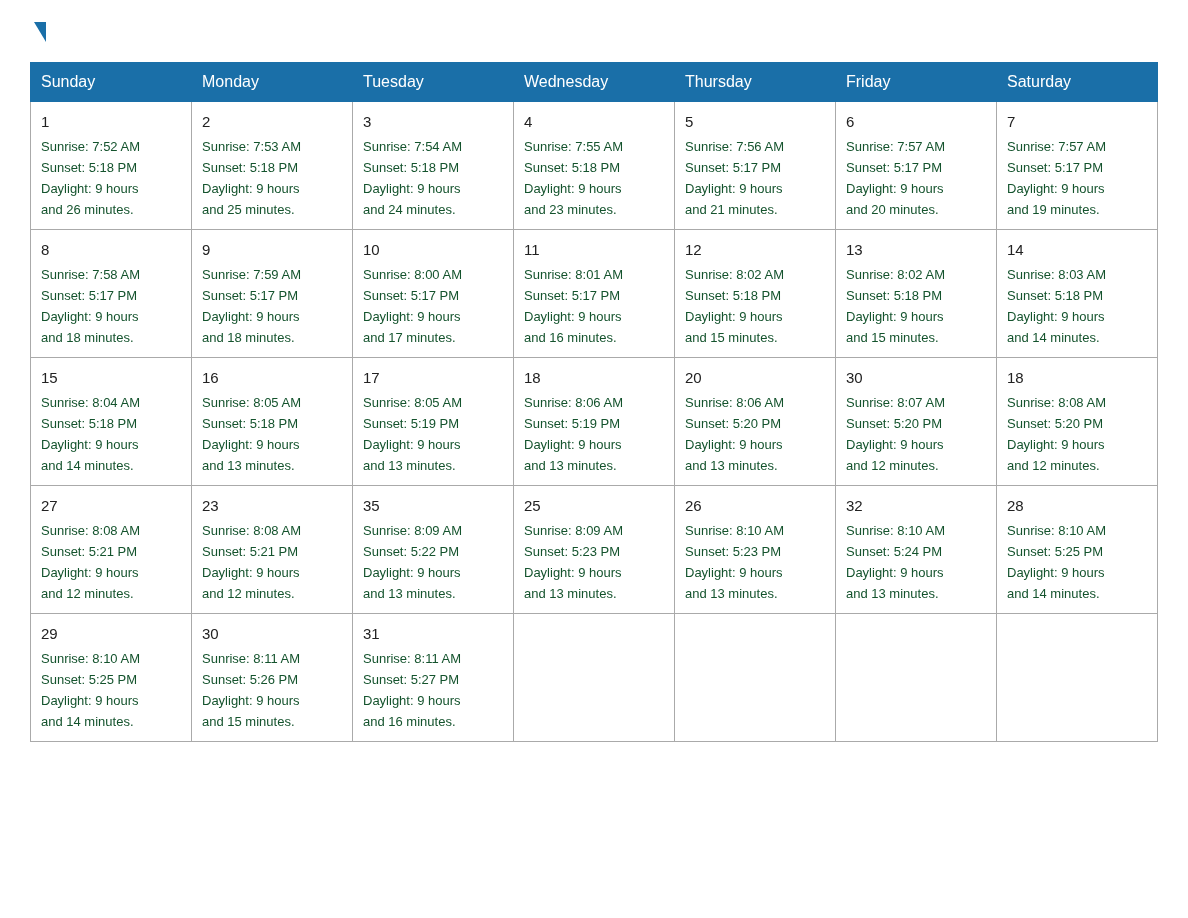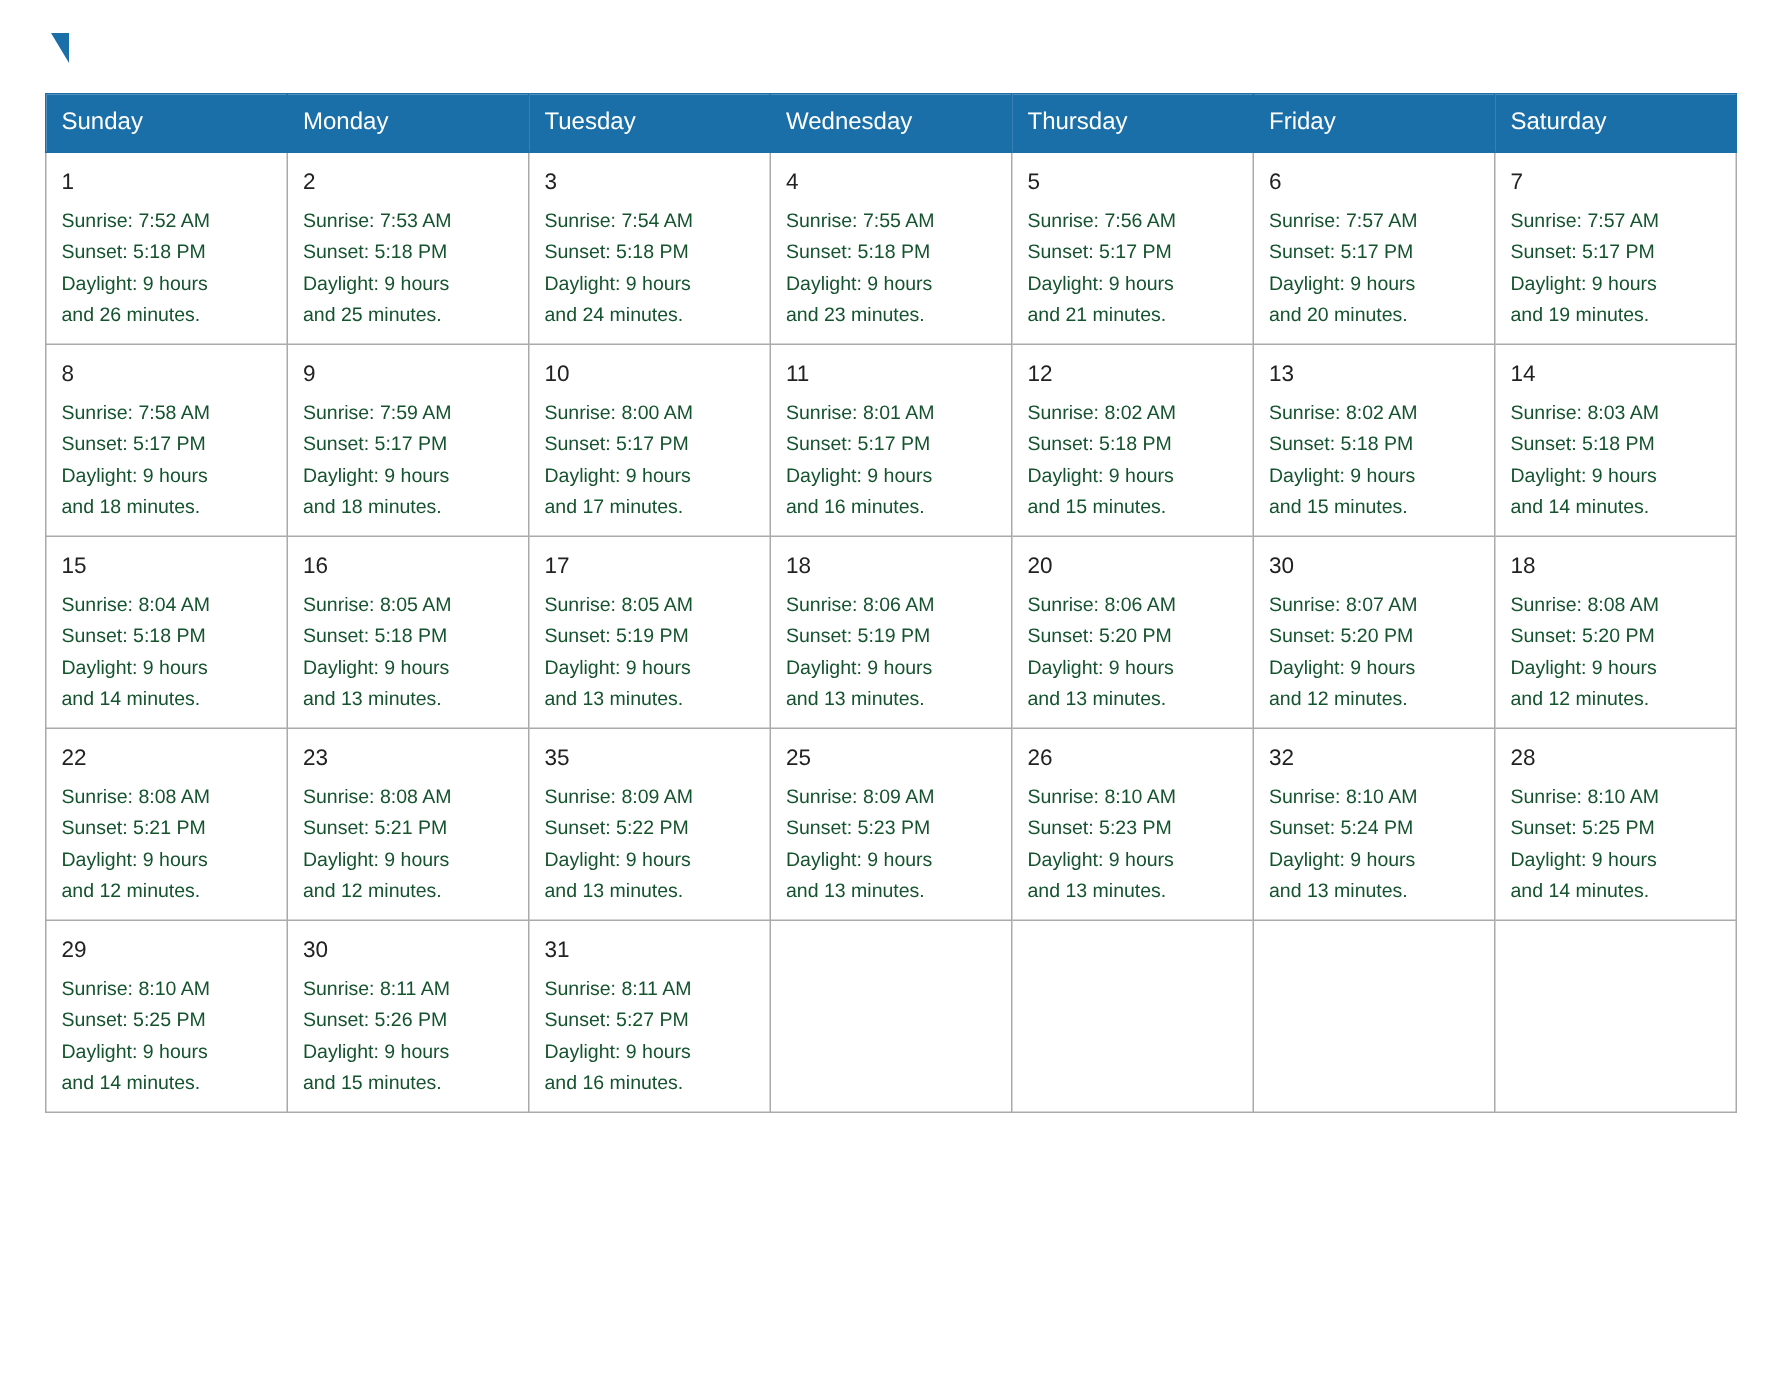--- a/index.html
+++ b/index.html
@@ -150,21 +150,21 @@
       <tr>
         <td><span class="day-num">15</span><span class="day-info">Sunrise: 8:04 AM<br>Sunset: 5:18 PM<br>Daylight: 9 hours<br>and 14 minutes.</span></td>
         <td><span class="day-num">16</span><span class="day-info">Sunrise: 8:05 AM<br>Sunset: 5:18 PM<br>Daylight: 9 hours<br>and 13 minutes.</span></td>
         <td><span class="day-num">17</span><span class="day-info">Sunrise: 8:05 AM<br>Sunset: 5:19 PM<br>Daylight: 9 hours<br>and 13 minutes.</span></td>
         <td><span class="day-num">18</span><span class="day-info">Sunrise: 8:06 AM<br>Sunset: 5:19 PM<br>Daylight: 9 hours<br>and 13 minutes.</span></td>
         <td><span class="day-num">20</span><span class="day-info">Sunrise: 8:06 AM<br>Sunset: 5:20 PM<br>Daylight: 9 hours<br>and 13 minutes.</span></td>
         <td><span class="day-num">30</span><span class="day-info">Sunrise: 8:07 AM<br>Sunset: 5:20 PM<br>Daylight: 9 hours<br>and 12 minutes.</span></td>
         <td><span class="day-num">18</span><span class="day-info">Sunrise: 8:08 AM<br>Sunset: 5:20 PM<br>Daylight: 9 hours<br>and 12 minutes.</span></td>
       </tr>
       <tr>
-        <td><span class="day-num">22</span><span class="day-info">Sunrise: 8:08 AM<br>Sunset: 5:21 PM<br>Daylight: 9 hours<br>and 12 minutes.</span></td>
+        <td><span class="day-num">27</span><span class="day-info">Sunrise: 8:08 AM<br>Sunset: 5:21 PM<br>Daylight: 9 hours<br>and 12 minutes.</span></td>
         <td><span class="day-num">23</span><span class="day-info">Sunrise: 8:08 AM<br>Sunset: 5:21 PM<br>Daylight: 9 hours<br>and 12 minutes.</span></td>
         <td><span class="day-num">35</span><span class="day-info">Sunrise: 8:09 AM<br>Sunset: 5:22 PM<br>Daylight: 9 hours<br>and 13 minutes.</span></td>
         <td><span class="day-num">25</span><span class="day-info">Sunrise: 8:09 AM<br>Sunset: 5:23 PM<br>Daylight: 9 hours<br>and 13 minutes.</span></td>
         <td><span class="day-num">26</span><span class="day-info">Sunrise: 8:10 AM<br>Sunset: 5:23 PM<br>Daylight: 9 hours<br>and 13 minutes.</span></td>
         <td><span class="day-num">32</span><span class="day-info">Sunrise: 8:10 AM<br>Sunset: 5:24 PM<br>Daylight: 9 hours<br>and 13 minutes.</span></td>
         <td><span class="day-num">28</span><span class="day-info">Sunrise: 8:10 AM<br>Sunset: 5:25 PM<br>Daylight: 9 hours<br>and 14 minutes.</span></td>
       </tr>
       <tr>
         <td><span class="day-num">29</span><span class="day-info">Sunrise: 8:10 AM<br>Sunset: 5:25 PM<br>Daylight: 9 hours<br>and 14 minutes.</span></td>
         <td><span class="day-num">30</span><span class="day-info">Sunrise: 8:11 AM<br>Sunset: 5:26 PM<br>Daylight: 9 hours<br>and 15 minutes.</span></td>

